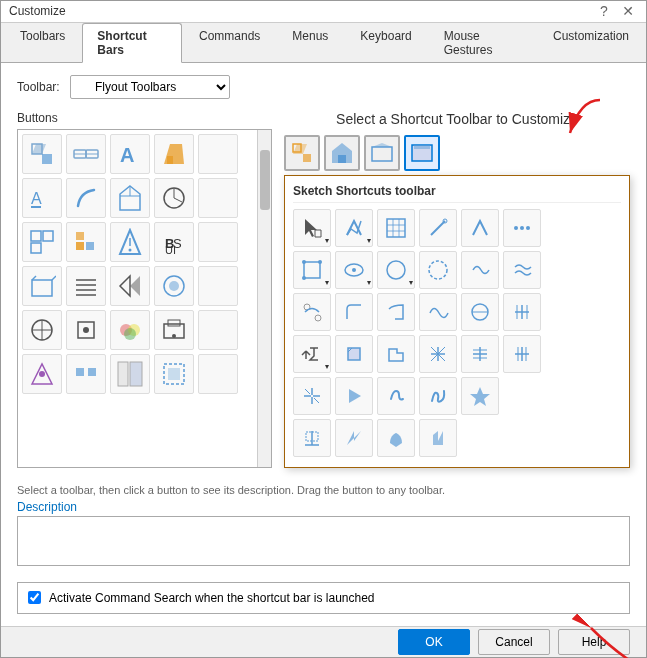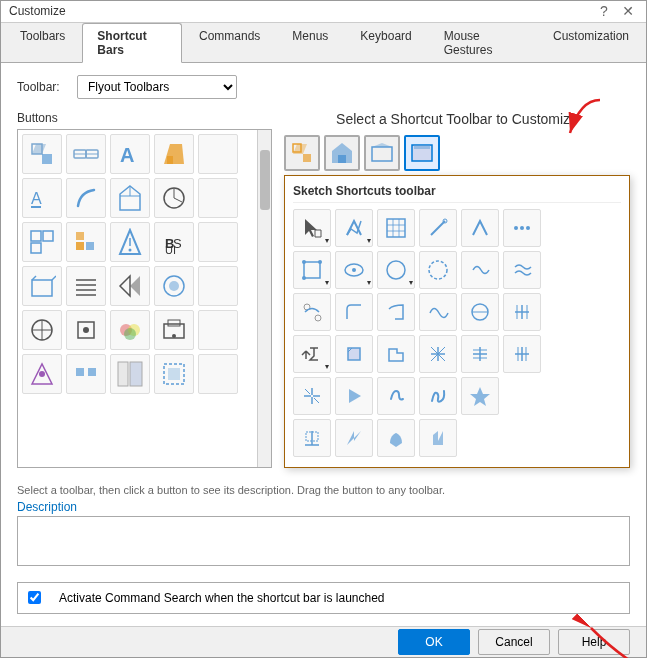--- a/index.html
+++ b/index.html
@@ -85,31 +85,31 @@
       background: #fff;
       display: flex;
       flex-direction: column;
       gap: 8px;
       position: relative;
     }
 
     .toolbar-row {
       display: flex;
       align-items: center;
-      gap: 10px;
+      gap: 3px;
       margin-bottom: 4px;
     }
     .toolbar-label {
       font-size: 12px;
       color: #333;
       min-width: 50px;
     }
     .toolbar-select {
       width: 160px;
-      padding: 3px 6px;
+      padding: 3px 20px;
       border: 1px solid #aaa;
       border-radius: 2px;
       background: #fff;
       font-size: 12px;
       cursor: pointer;
     }
 
     .main-area {
       display: flex;
       gap: 12px;
@@ -277,21 +277,21 @@
       margin-top: 8px;
     }
     .command-search-title {
       font-size: 12px;
       font-weight: 600;
       margin-bottom: 6px;
     }
     .checkbox-row {
       display: flex;
       align-items: center;
-      gap: 18px;
+      gap: 8px;
       font-size: 12px;
     }
 
     .footer {
       height: 44px;
       background: #f0f0f0;
       border-top: 1px solid #ccc;
       display: flex;
       align-items: center;
       justify-content: flex-end;

